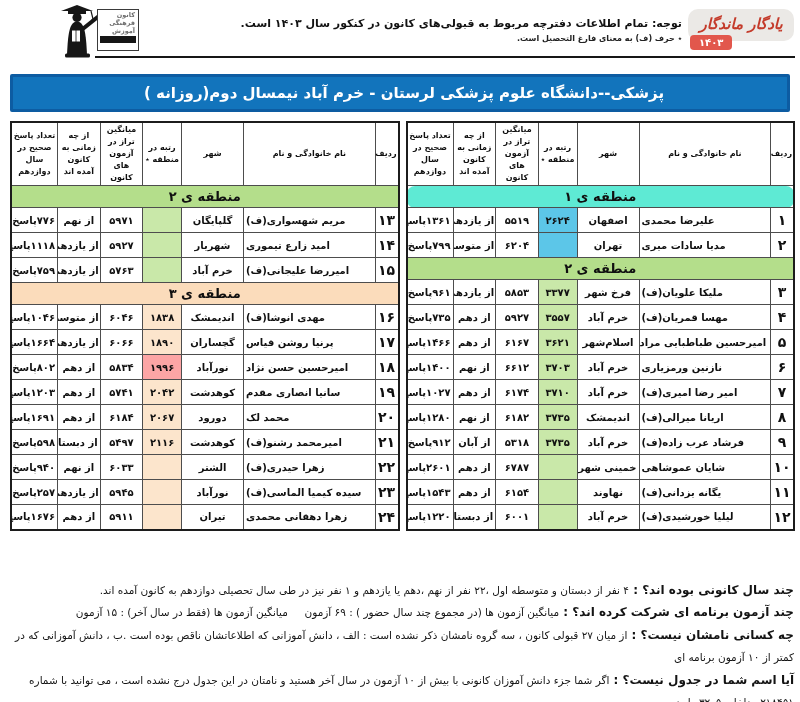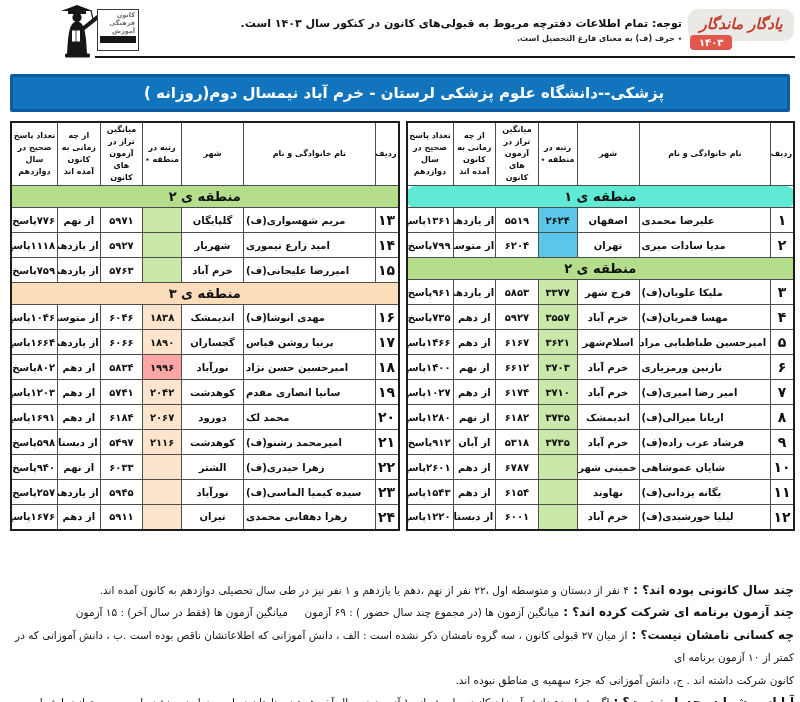--- a/index.html
+++ b/index.html
@@ -380,18 +380,17 @@
             <td class="c-ans">۱۶۷۶پاسخ</td>
           </tr>
         </tbody>
     </table>
   </div>
 
   <footer class="notes">
     <p><b>چند سال کانونی بوده اند؟ : </b><span>۴ نفر از دبستان و متوسطه اول ،۲۲ نفر از نهم ،دهم یا یازدهم و ۱ نفر نیز در طی سال تحصیلی دوازدهم به کانون آمده اند.</span></p>
     <p><b>چند آزمون برنامه ای شرکت کرده اند؟ : </b><span>میانگین آزمون ها (در مجموع چند سال حضور ) : ۶۹ آزمون     میانگین آزمون ها (فقط در سال آخر) : ۱۵ آزمون</span></p>
     <p><b>چه کسانی نامشان نیست؟ : </b><span>از میان ۲۷ قبولی کانون ، سه گروه نامشان ذکر نشده است : الف ، دانش آموزانی که اطلاعاتشان ناقص بوده است .ب ، دانش آموزانی که در کمتر از ۱۰ آزمون برنامه ای</span></p>
-    <p><b></b><span>کانون شرکت داشته اند . ج، دانش آموزانی که جزء سهمیه ی مناطق نبوده اند.</span></p>
     <p><b>آیا اسم شما در جدول نیست؟ : </b><span>اگر شما جزء دانش آموزان کانونی با بیش از ۱۰ آزمون در سال آخر هستید و نامتان در این جدول درج نشده است ، می توانید با شماره ۰۲۱۸۴۵۱ داخلی ۳۲۰۵ واحد</span></p>
 
   </footer>
 
 </div>
 
 </body></html>

